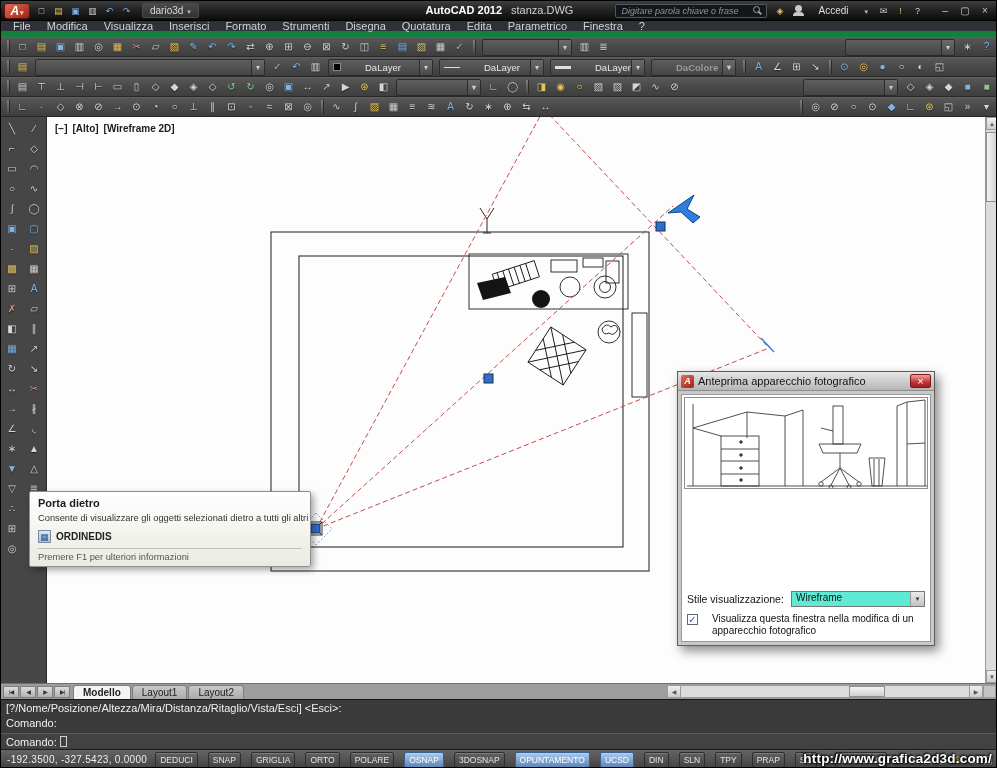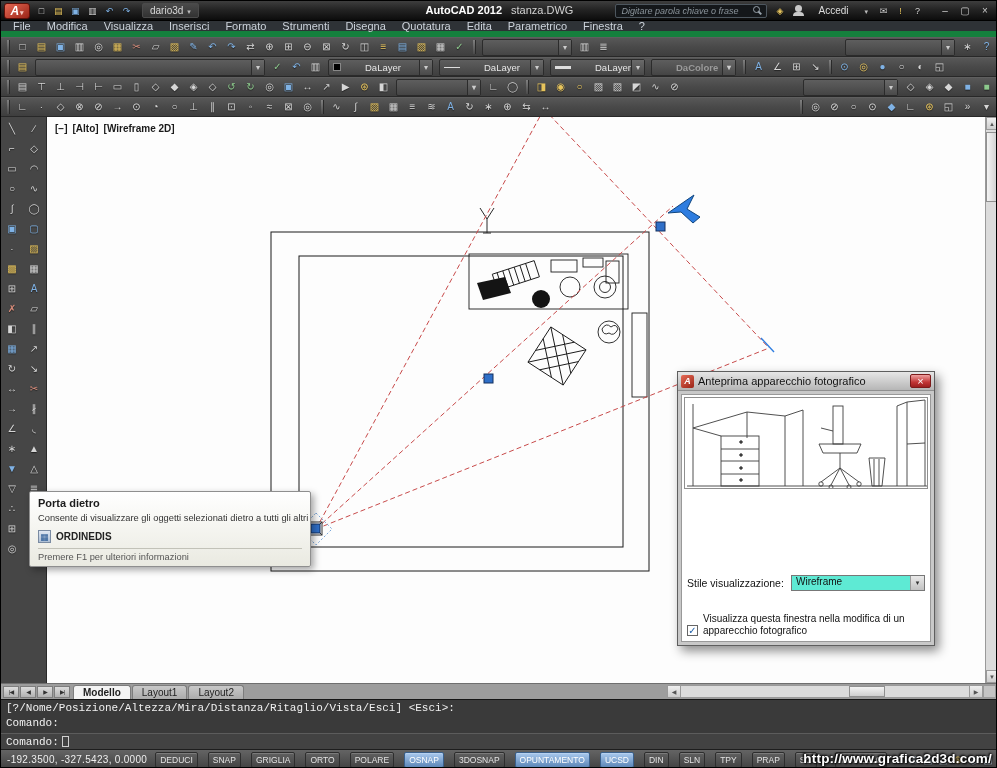--- a/index.html
+++ b/index.html
@@ -67,21 +67,21 @@
   .tabs{display:flex;align-items:flex-end;height:100%;}
   .tab{padding:1px 9px;font-size:10px;color:#222;background:linear-gradient(#c9c9c9,#ababab);border:1px solid #7d7d7d;border-bottom:0;border-radius:3px 3px 0 0;margin-right:1px;}
   .tab.active{background:#f4f4f4;font-weight:bold;}
   .hscroll{display:flex;align-items:center;width:316px;height:13px;margin-left:auto;}
   .hs-btn{width:14px;height:13px;background:linear-gradient(#efefef,#cdcdcd);border:1px solid #9a9a9a;display:flex;align-items:center;justify-content:center;font-size:6px;color:#555;}
   .hs-btn.left::after{content:"◀";} .hs-btn.right::after{content:"▶";}
   .hs-track{flex:1;height:13px;background:#dcdcdc;border-top:1px solid #9a9a9a;border-bottom:1px solid #9a9a9a;position:relative;}
   .hs-thumb{position:absolute;left:168px;width:36px;top:0;bottom:0;background:linear-gradient(#f4f4f4,#cfcfcf);border:1px solid #909090;}
   .corner{width:13px;height:13px;background:#c4c4c4;border:1px solid #9a9a9a;}
   
-  .cmdline{position:absolute;left:0;top:698px;width:997px;height:50px;background:#3a3a3a;border-top:1px solid #161616;color:#f0f0f0;font-family:Liberation Mono, monospace;}
+  .cmdline{position:absolute;left:0;top:698px;width:997px;height:50px;background:#3a3a3a;border-top:1px solid #161616;color:#f0f0f0;font-family:Liberation Sans, sans-serif;}
   .cmd-history{height:33px;padding:1px 5px;}
   .cmd-row{font-size:11px;line-height:15px;white-space:pre;}
   .cmd-active{height:16px;border-top:1px solid #5c5c5c;background:#424242;padding:0 5px;font-size:11px;display:flex;align-items:center;}
   .cmd-cursor{display:inline-block;width:7px;height:11px;border:1px solid #cfcfcf;margin-left:3px;}
   
   .statusbar{position:absolute;left:0;top:748px;width:997px;height:20px;background:linear-gradient(#646464,#414141);border-top:1px solid #1d1d1d;display:flex;align-items:center;padding:0 3px;}
   .coords{font-size:10px;color:#eee;padding:2px 8px 2px 3px;letter-spacing:.3px;white-space:nowrap;}
   .toggles{display:flex;gap:10px;}
   .toggle{font-size:8.5px;color:#e3e3e3;padding:2px 4px;background:linear-gradient(#606060,#444);border:1px solid #2d2d2d;border-radius:2px;box-shadow:inset 0 1px 0 rgba(255,255,255,.18);white-space:nowrap;}
   .toggle.active{background:linear-gradient(#a9c9ee,#5d87b8);border-color:#3a608c;color:#fff;}
@@ -109,21 +109,21 @@
   .pw-body{margin:3px;background:#fff;border:1px solid #999;height:248px;position:relative;}
   .pw-preview{margin:2px;border:1px solid #8f8f8f;height:92px;overflow:hidden;}
   .pw-preview svg{display:block;}
   .pw-controls{position:absolute;left:5px;right:5px;bottom:5px;}
   .pw-style-row{display:flex;align-items:center;}
   .pw-label{font-size:10.5px;color:#111;white-space:nowrap;}
   .pw-select{margin-left:auto;width:134px;display:flex;align-items:flex-start;height:16px;border:1px solid #777;background:#5eead4;padding-left:4px;font-size:10px;color:#111;}
   .pw-select .pw-sel-val{flex:1;}
   .pw-select-caret{width:14px;height:100%;border-left:1px solid #999;background:linear-gradient(#eaeaea,#c2c2c2);display:flex;align-items:center;justify-content:center;color:#333;}
   .pw-select-caret::after{content:"▾";font-size:7px;}
-  .pw-check-row{display:flex;gap:5px;margin-top:22px;align-items:flex-end;}
+  .pw-check-row{display:flex;gap:14px;margin-top:6px;align-items:flex-start;}
   .pw-checkbox{width:11px;height:11px;background:#fff;border:1px solid #666;display:flex;align-items:center;justify-content:center;font-size:10px;color:#1f5fa8;flex:0 0 auto;margin-top:1px;}
   .pw-checkbox::after{content:"✓";}
   .pw-check-label{font-size:10px;color:#111;line-height:1.15;}
 </style>
 </head>
 <body>
 
 <div class="app">
 
   <div class="titlebar">

